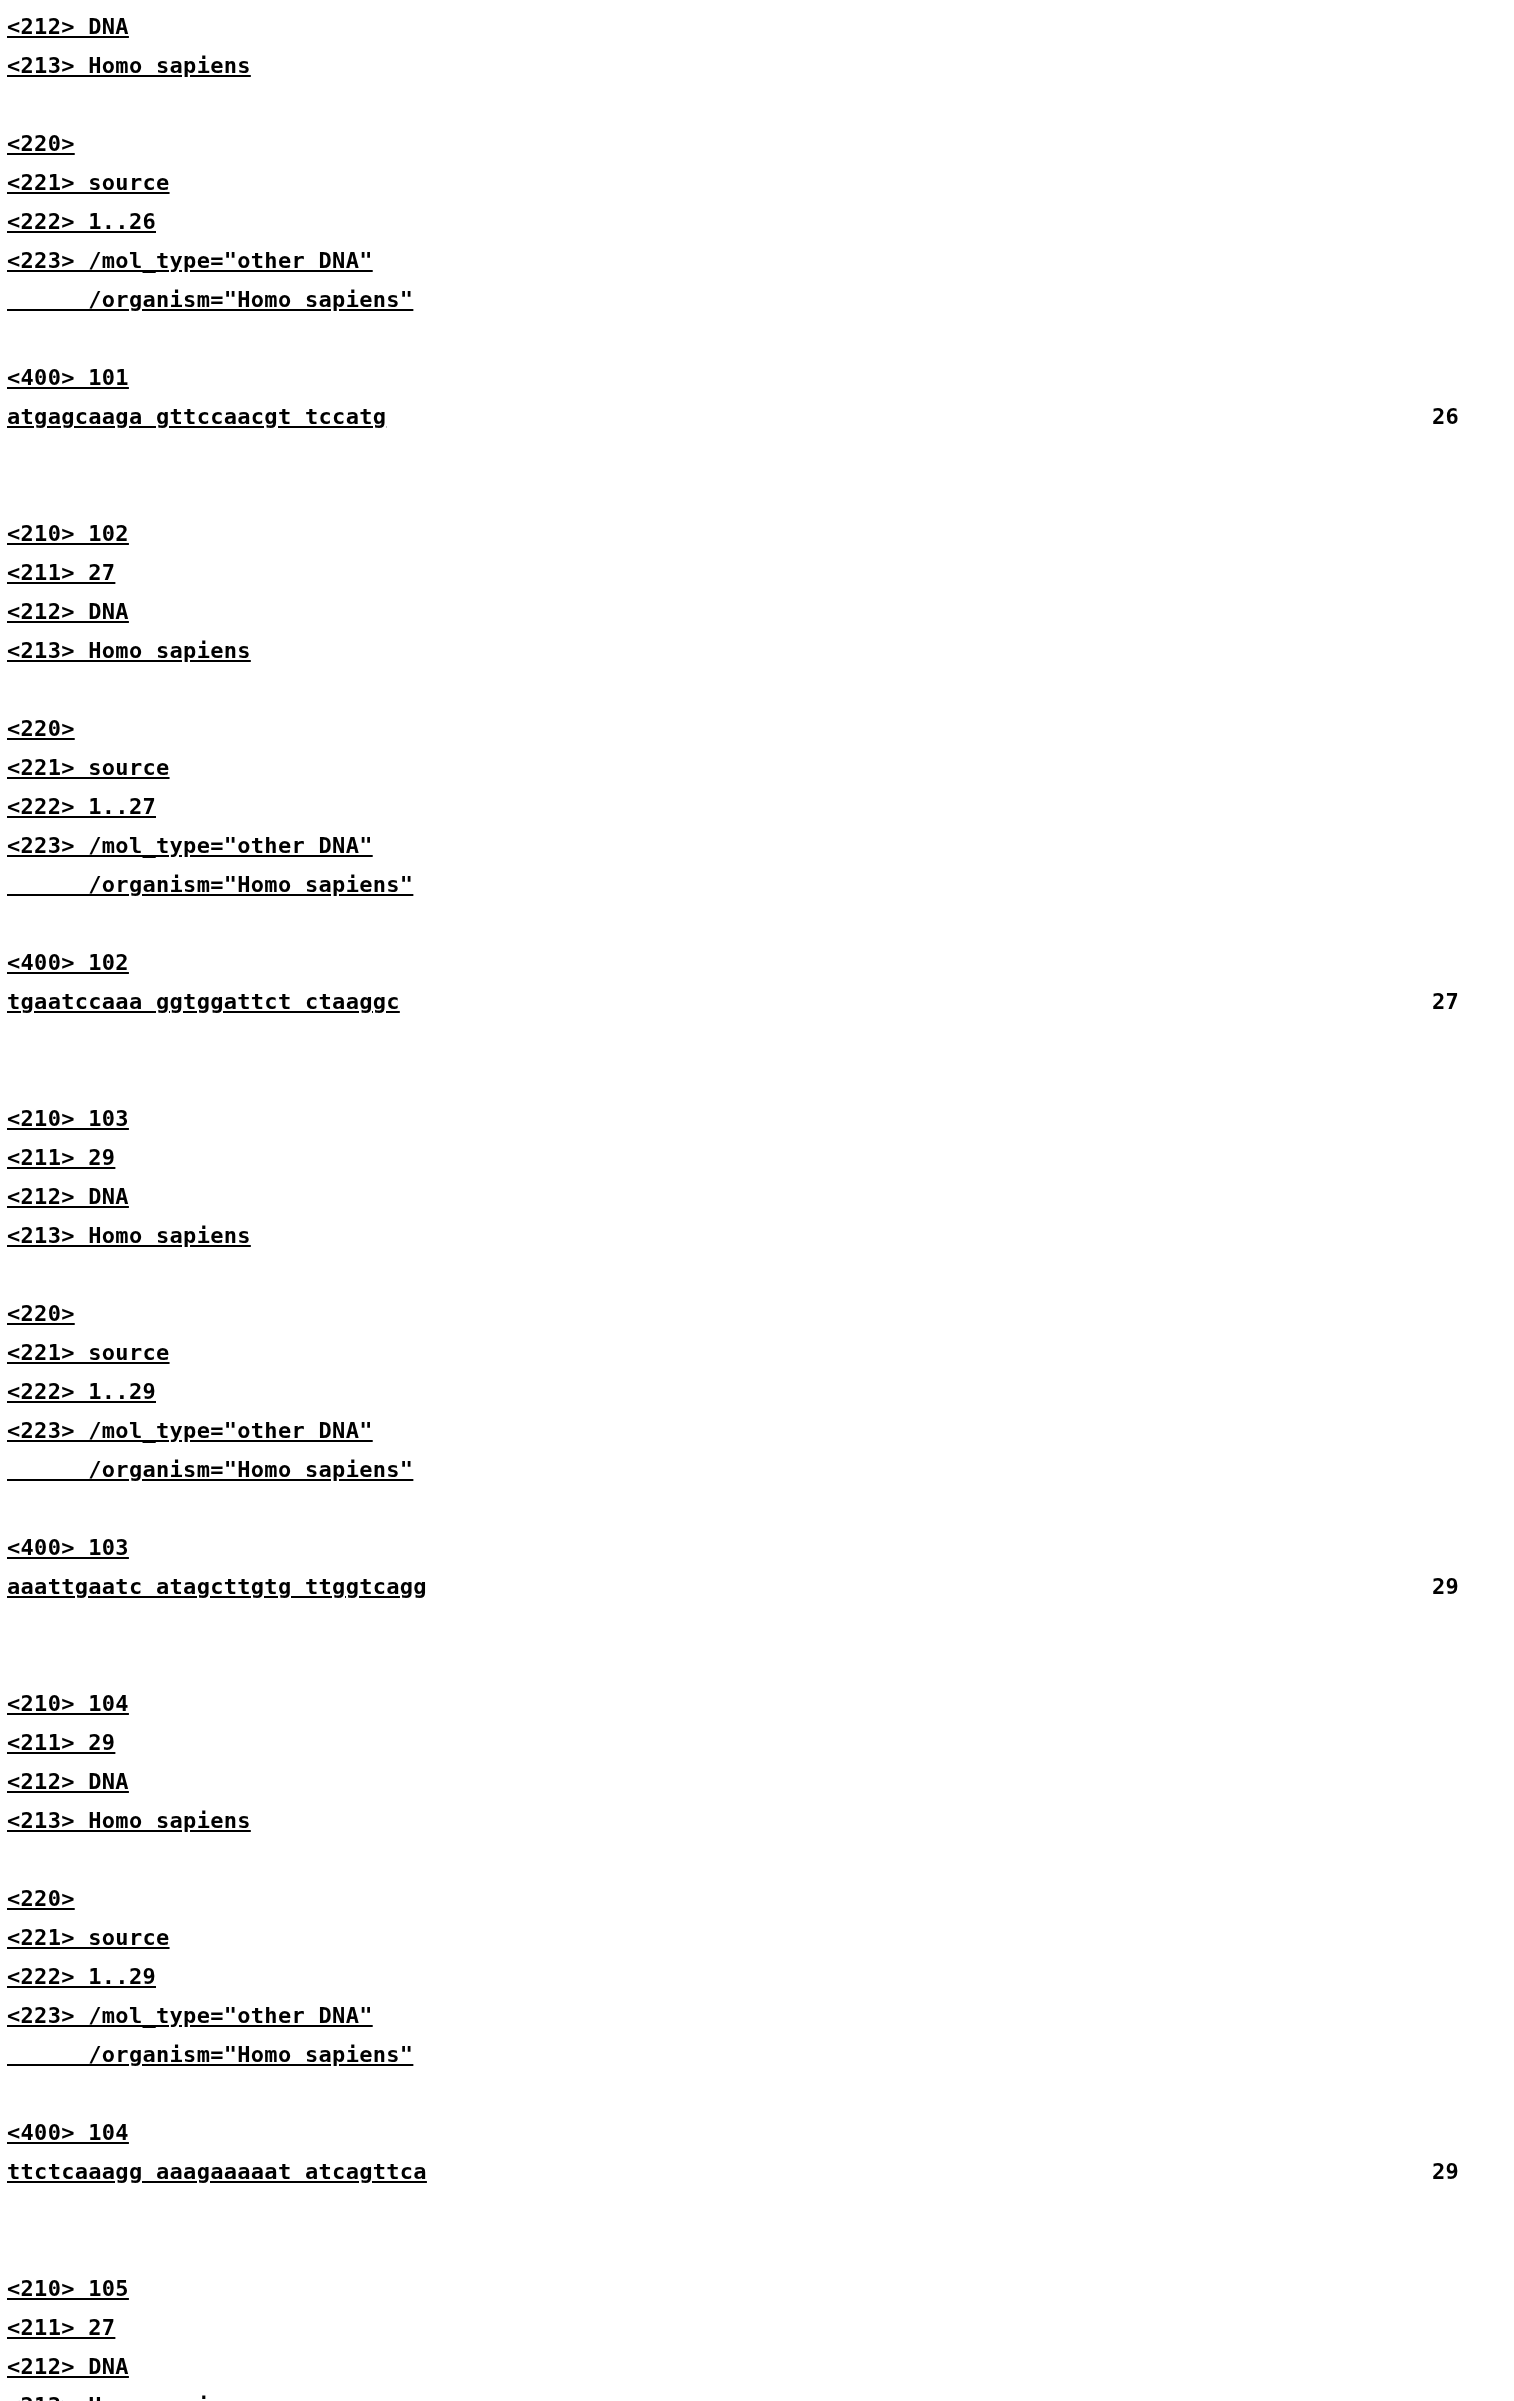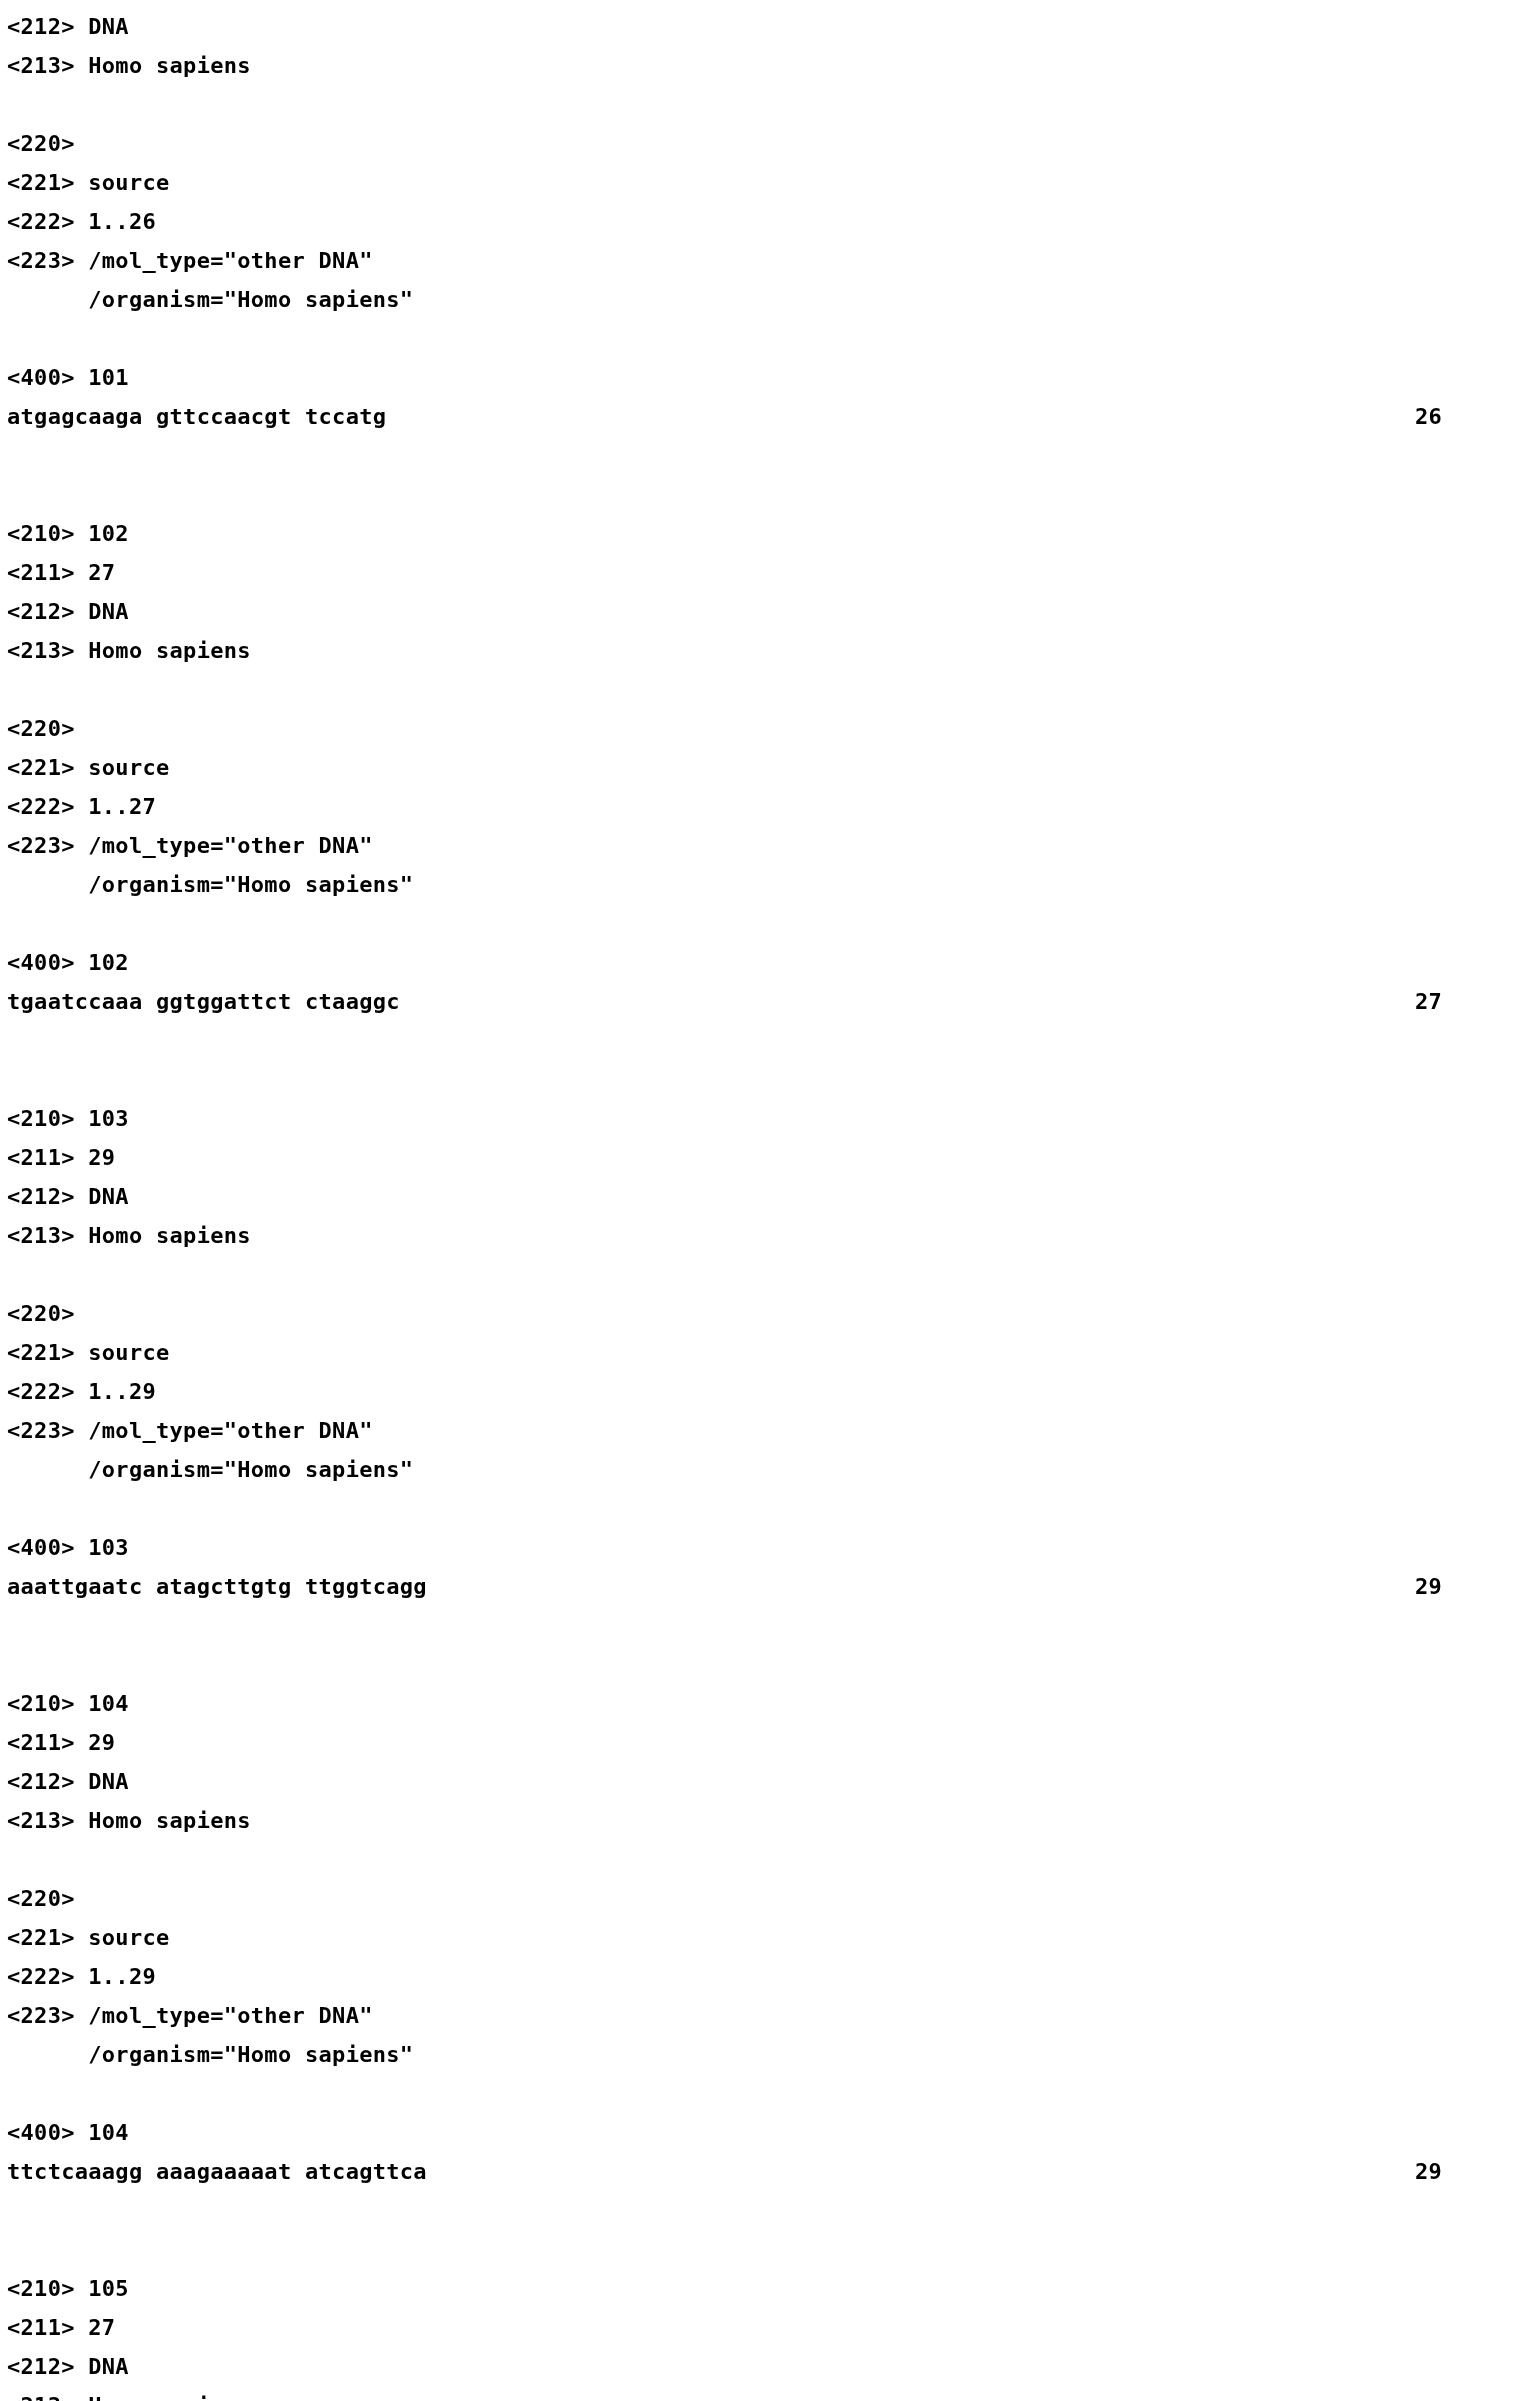--- a/index.html
+++ b/index.html
@@ -26,27 +26,28 @@
     font-weight: bold;
     line-height: 39px;
     letter-spacing: 0.3px;
     white-space: pre;
   }
   .line {
     position: relative;
     display: block;
     height: 39px;
     white-space: pre;
+    text-decoration: underline;
   }
   .line .txt {
     white-space: pre;
   }
   .line .len {
     position: absolute;
-    right: 38px;
+    right: 21px;
     top: 0;
     white-space: pre;
   }
   .blank {
     display: block;
     height: 39px;
   }
 </style>
 </head>
 <body>

